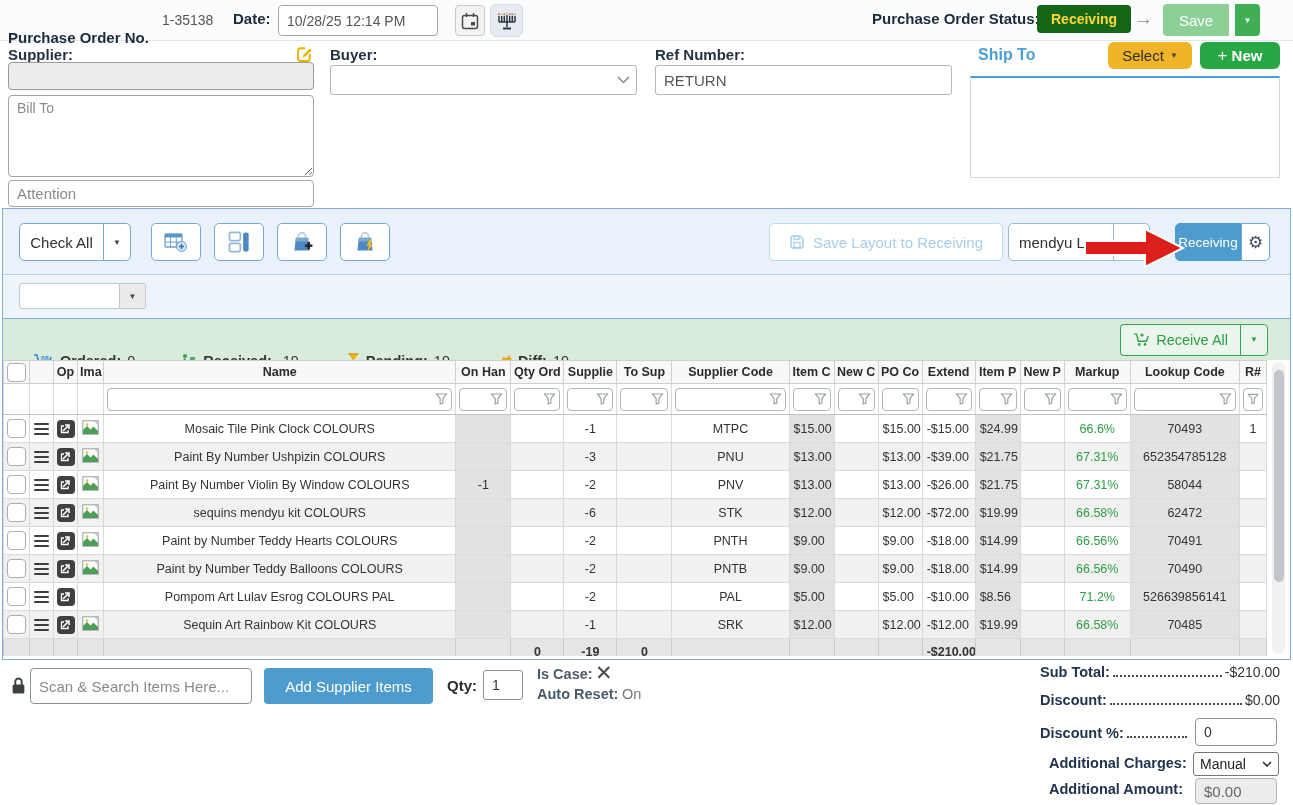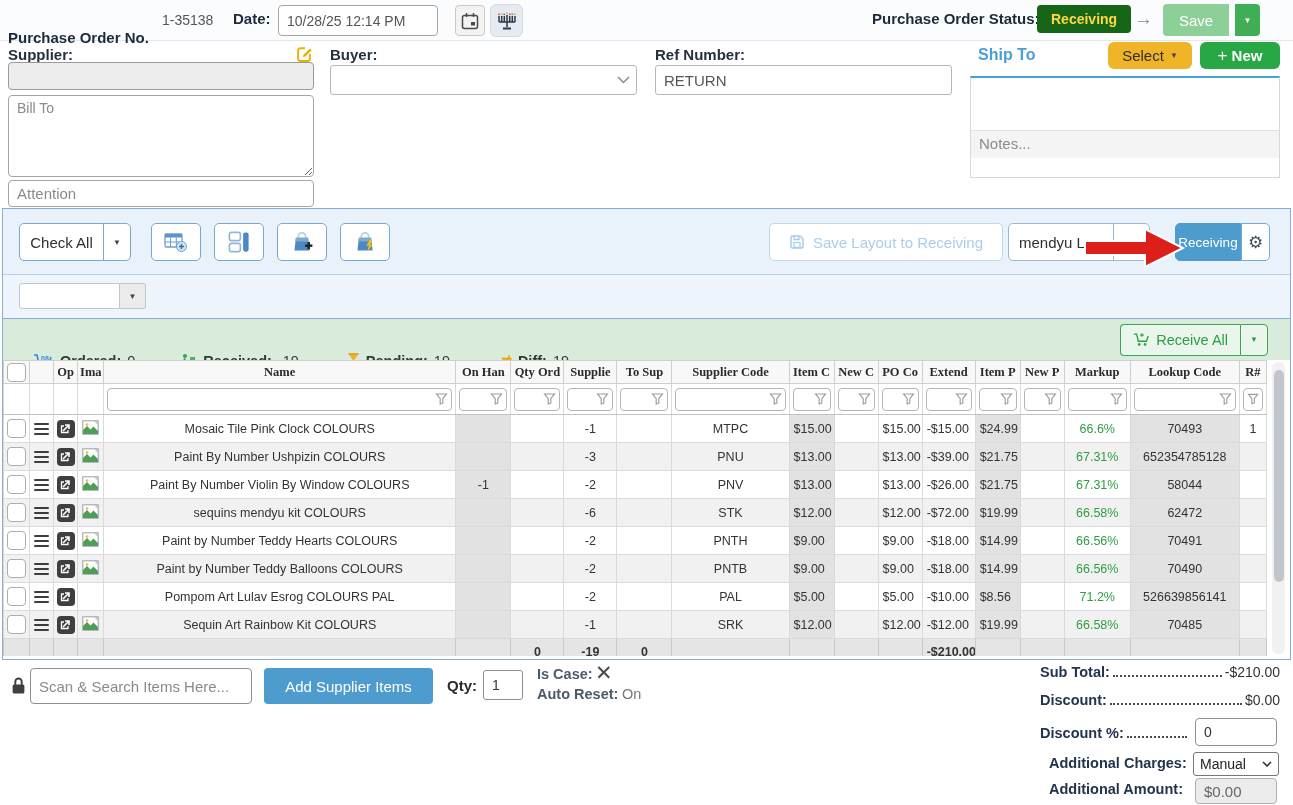--- a/index.html
+++ b/index.html
@@ -30,21 +30,21 @@
   .toolbar{left:0;top:0;width:100%;height:66px;background:#e9f2fb;border-bottom:1px solid #b9d2ea;}
   .tbtn{background:#fff;border:1px solid #7aa7cf;border-radius:5px;height:38px;display:inline-flex;
        align-items:center;justify-content:center;color:#2f2f2f;font-size:15px;box-sizing:border-box;}
   .strip2{left:0;top:66px;width:100%;height:43px;background:#edf4fc;}
   .greenbar{left:0;top:109px;width:100%;height:42px;background:#d9ecdb;border-top:1px solid #85aed6;
        display:flex;align-items:center;font-size:14.5px;color:#2f3b33;font-weight:bold;}
   .stat{display:inline-flex;align-items:center;gap:6px;margin-top:43px;}
   
   table{border-collapse:collapse;table-layout:fixed;width:1264px;font-size:12.5px;}
   th{background:#f8f8f8;border:1px solid #cfcfcf;font-weight:bold;color:#2b2b2b;height:22px;
-     padding:0 2px;white-space:nowrap;overflow:hidden;font-family:Liberation Serif, serif;}
+     padding:0 2px;white-space:nowrap;overflow:hidden;}
   td{border:1px solid #dadada;height:27px;padding:0 2px;text-align:center;white-space:nowrap;overflow:hidden;}
   tr.filters td{height:30px;background:#fff;border-bottom:1px solid #c2c2c2;}
   tr.datarow:nth-child(even) td{background:#f1f1f1;}
   td.gray{background:#e2e2e2 !important;}
   td.money{text-align:left;padding-left:4px;}
   td.green{color:#2e9e44;}
   tr.totals td{background:#e5e5e5 !important;font-weight:bold;height:26px;border-color:#c9c9c9;}
   .fbox{display:flex;align-items:center;justify-content:flex-end;border:1px solid #b5b5b5;
         border-radius:4px;background:#fff;height:21px;margin:0 1px;padding:0 3px;}
   .cb{display:inline-block;width:17px;height:17px;border:1.5px solid #adadad;border-radius:4px;background:#fff;vertical-align:middle;}
@@ -133,21 +133,20 @@
 <span class="abs yellow-btn" style="left:1108px;top:42px;width:84px;height:27px;">
   <span>Select</span>
   <span class="caret">▼</span>
 </span>
 <span class="abs green-btn" style="left:1200px;top:42px;width:80px;height:27px;">
   <span style="font-size:17px;font-weight:normal;">+</span>
   <span>New</span>
 </span>
 <div class="abs" style="left:970px;top:76px;width:310px;height:102px;border:1px solid #d4d9df;border-top:2px solid #4a9fd4;">
   <div style="height:52px;background:#fff;"></div>
-  <div style="background:#f4f4f4;border-top:1px solid #e2e2e2;color:#8a8a8a;font-size:15px;padding:4px 8px;height:19px;">Notes...</div>
 </div>
 
 <div class="abs main">
 
   <div class="abs toolbar"></div>
   <span class="abs tbtn" style="left:16px;top:14px;width:85px;border-radius:5px 0 0 5px;">Check All</span>
   <span class="abs tbtn" style="left:100px;top:14px;width:28px;border-radius:0 5px 5px 0;">
       <span class="caret">▼</span>
     </span>
   <span class="abs tbtn" style="left:148px;top:14px;width:50px;">

